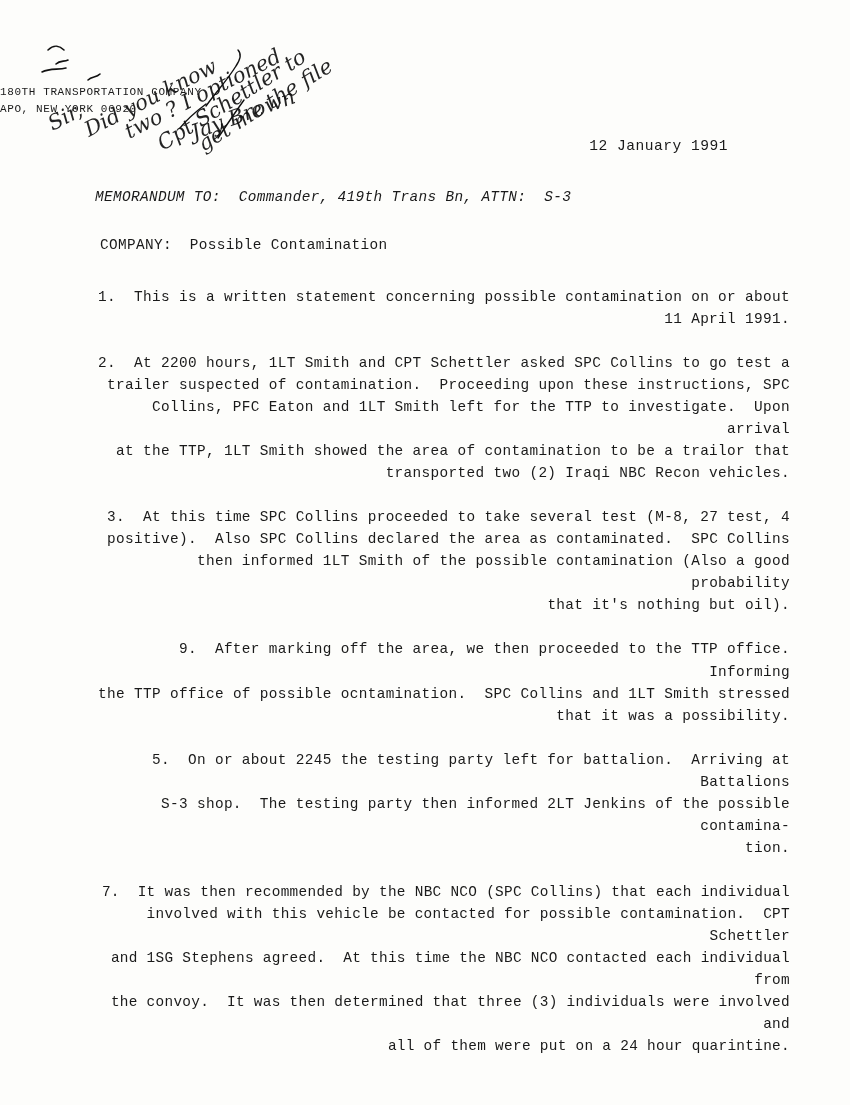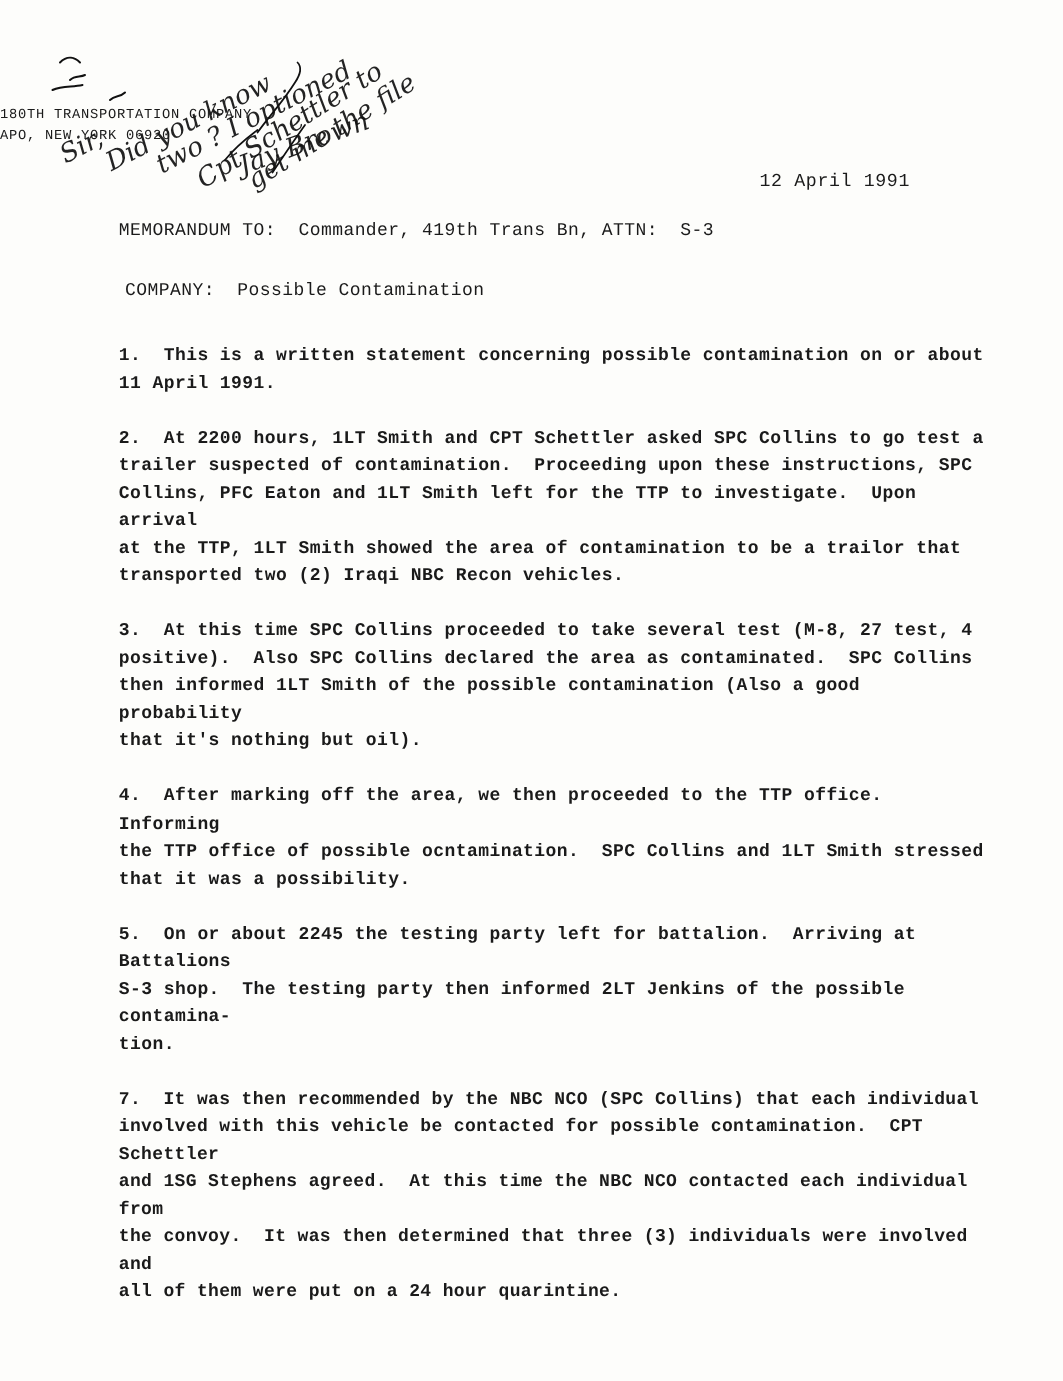--- a/index.html
+++ b/index.html
@@ -57,27 +57,26 @@
   }
   .body-block {
     position: absolute;
     left: 95px;
     right: 60px;
     top: 170px;
     font-size: 14.4px;
     line-height: 1.53;
     letter-spacing: 0.35px;
   }
-  .memo-to { margin: 4px 0 0 0; white-space: pre; }
+  .memo-to { margin: 16px 0 0 0; white-space: pre; font-style: italic; }
   .subject { margin: 26px 0 0 5px; white-space: pre; }
   .para {
     margin: 22px 0 0 0;
     white-space: pre-wrap;
-    text-align: left;
-    font-weight: bold;
+    text-align: right;
   }
   .para.p1 { margin-top: 30px; }
   
   .para.p7, .para.p8, .para.p9, .para.p10 { letter-spacing: 0.3px; }
 </style>
 </head>
 <body>
 
 <div class="page">
 
@@ -107,38 +106,38 @@
         <path d="M150 118 C158 108, 168 100, 176 94"></path>
       </g>
     </svg>
   </div>
 
   <div class="letterhead">
     <div>180TH TRANSPORTATION COMPANY</div>
     <div>APO, NEW YORK 06920</div>
   </div>
 
-  <div class="date-line">12 April 1991</div>
+  <div class="date-line">12 January 1991</div>
 
   <div class="body-block">
     <div class="memo-to">MEMORANDUM TO:  Commander, 419th Trans Bn, ATTN:  S-3</div>
     <div class="subject">COMPANY:  Possible Contamination</div>
 
     <div class="para p1">1.  This is a written statement concerning possible contamination on or about
 11 April 1991.</div>
     <div class="para p2">2.  At 2200 hours, 1LT Smith and CPT Schettler asked SPC Collins to go test a
 trailer suspected of contamination.  Proceeding upon these instructions, SPC
 Collins, PFC Eaton and 1LT Smith left for the TTP to investigate.  Upon arrival
 at the TTP, 1LT Smith showed the area of contamination to be a trailor that
 transported two (2) Iraqi NBC Recon vehicles.</div>
     <div class="para p3">3.  At this time SPC Collins proceeded to take several test (M-8, 27 test, 4
 positive).  Also SPC Collins declared the area as contaminated.  SPC Collins
 then informed 1LT Smith of the possible contamination (Also a good probability
 that it's nothing but oil).</div>
-    <div class="para p4">4.  After marking off the area, we then proceeded to the TTP office.  Informing
+    <div class="para p4">9.  After marking off the area, we then proceeded to the TTP office.  Informing
 the TTP office of possible ocntamination.  SPC Collins and 1LT Smith stressed
 that it was a possibility.</div>
     <div class="para p5">5.  On or about 2245 the testing party left for battalion.  Arriving at Battalions
 S-3 shop.  The testing party then informed 2LT Jenkins of the possible contamina-
 tion.</div>
     <div class="para p7">7.  It was then recommended by the NBC NCO (SPC Collins) that each individual
 involved with this vehicle be contacted for possible contamination.  CPT Schettler
 and 1SG Stephens agreed.  At this time the NBC NCO contacted each individual from
 the convoy.  It was then determined that three (3) individuals were involved and
 all of them were put on a 24 hour quarintine.</div>

